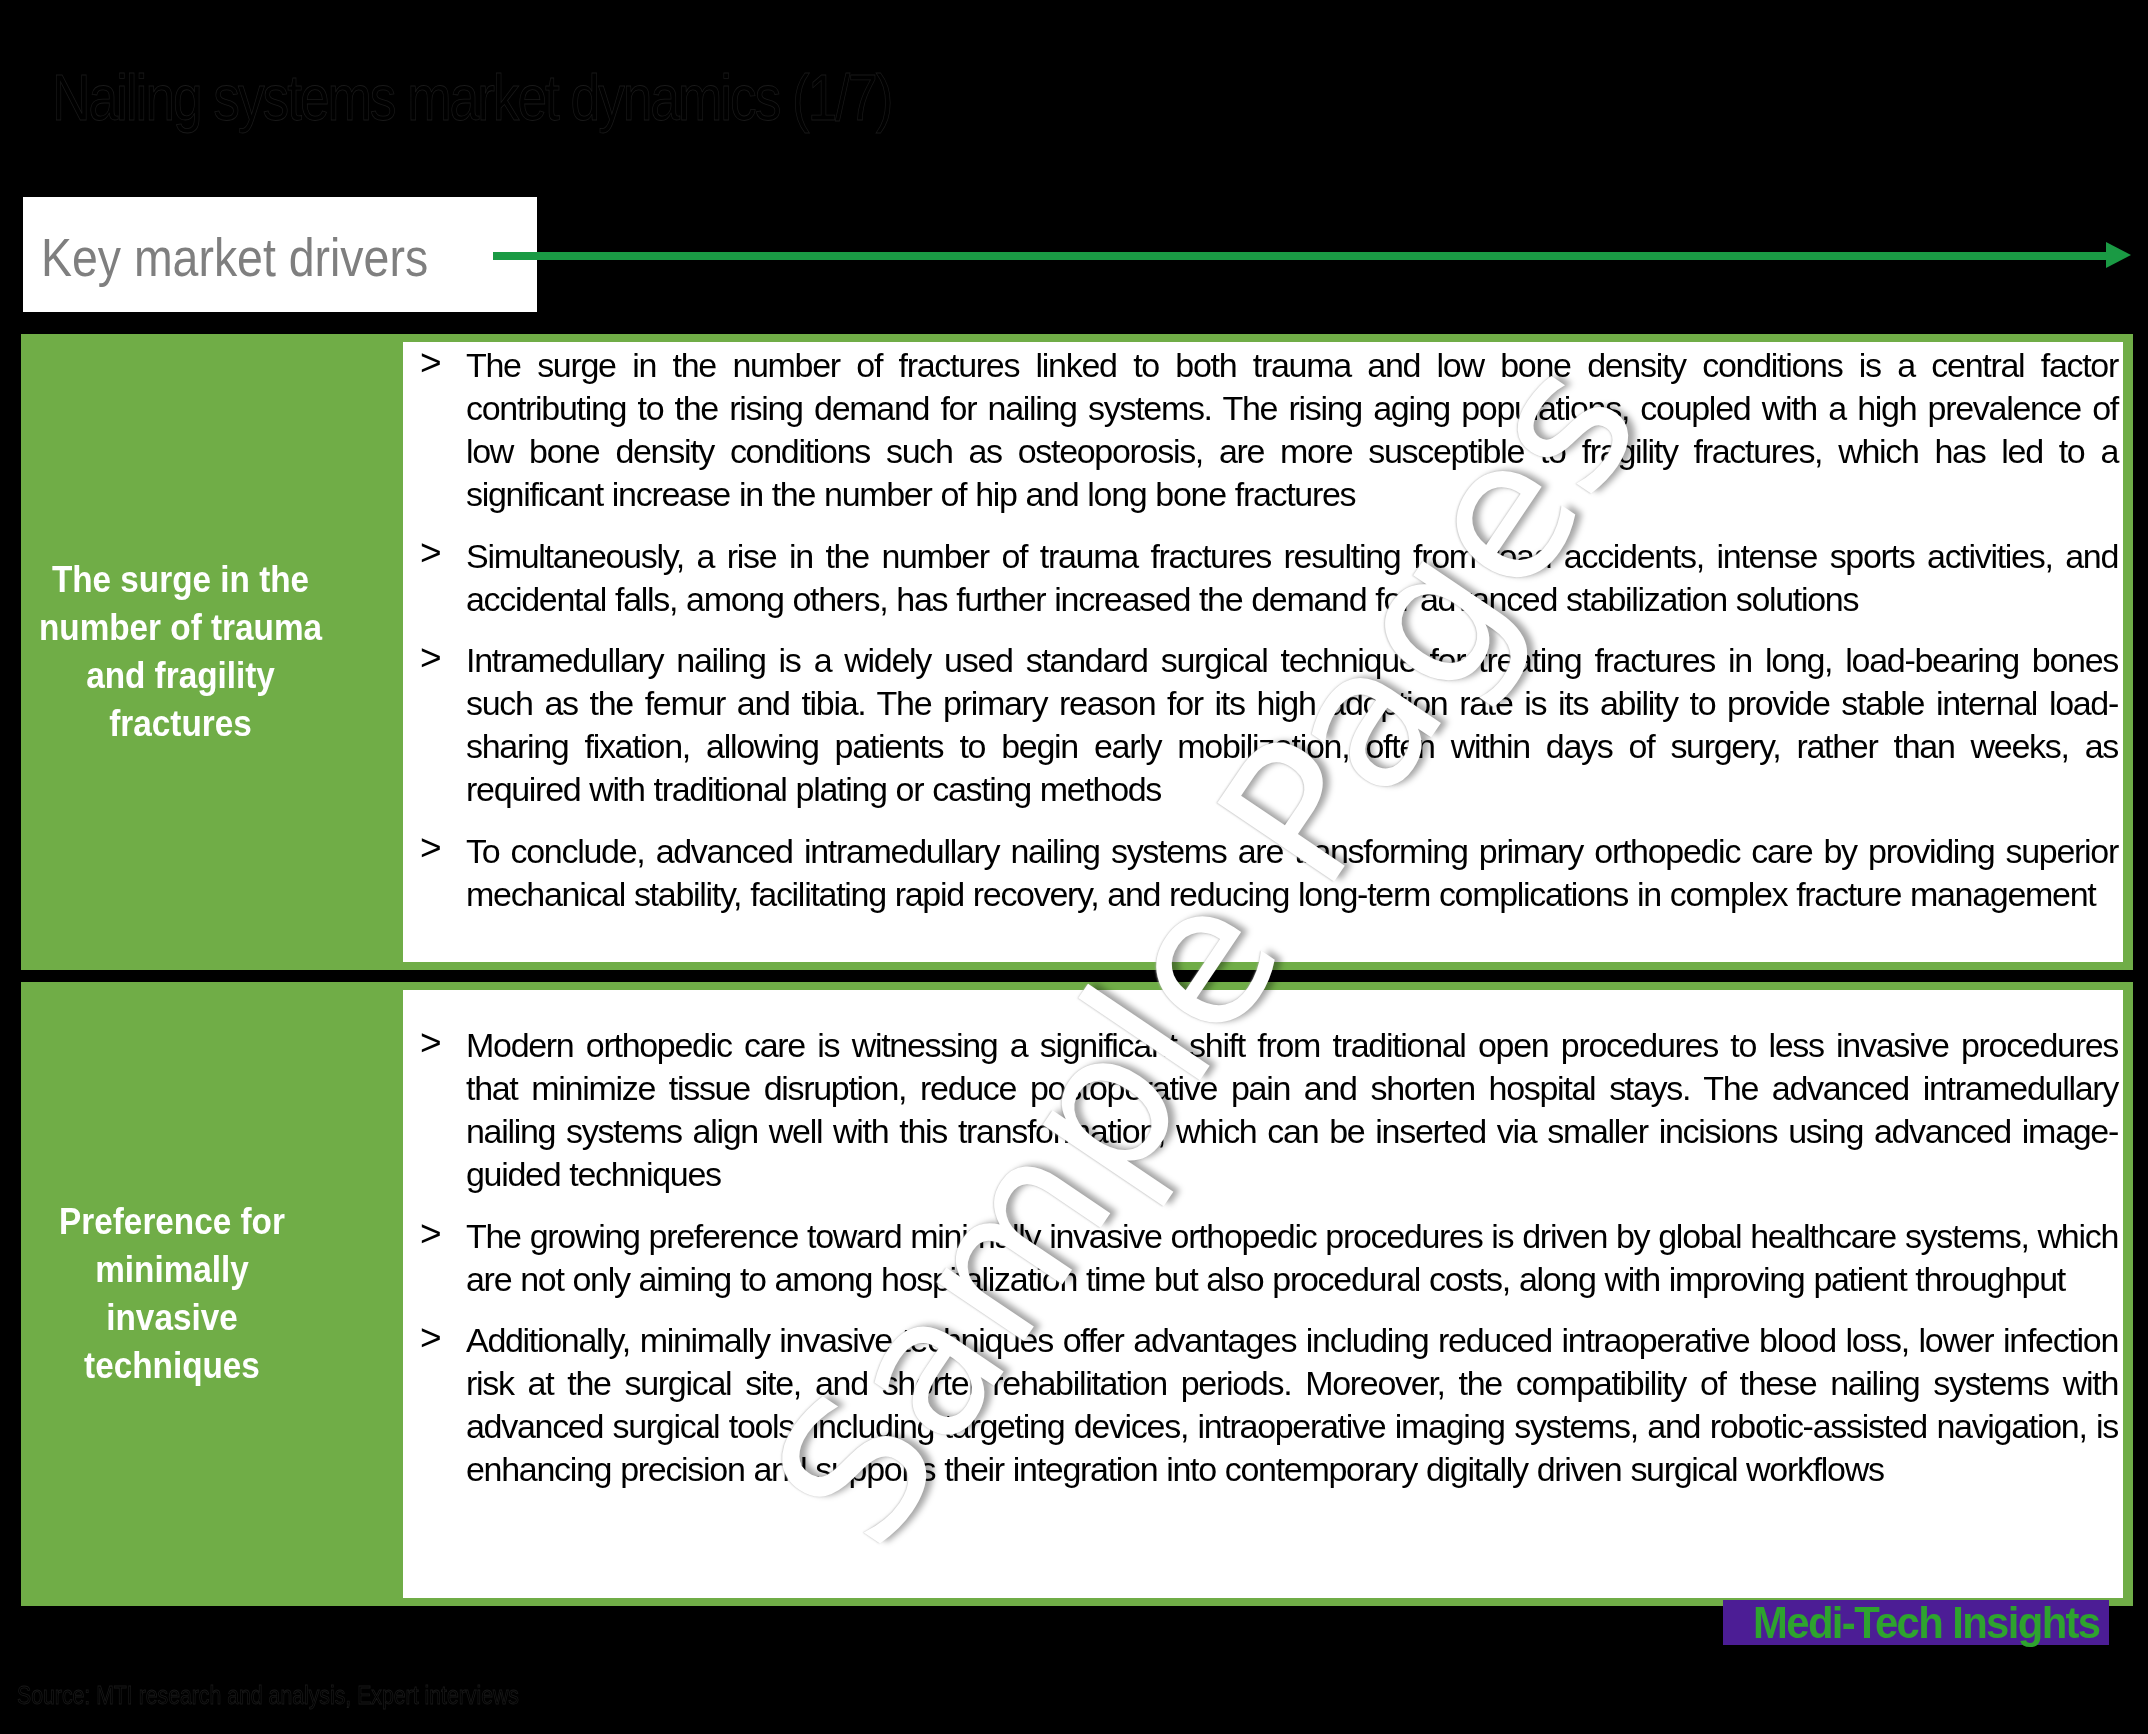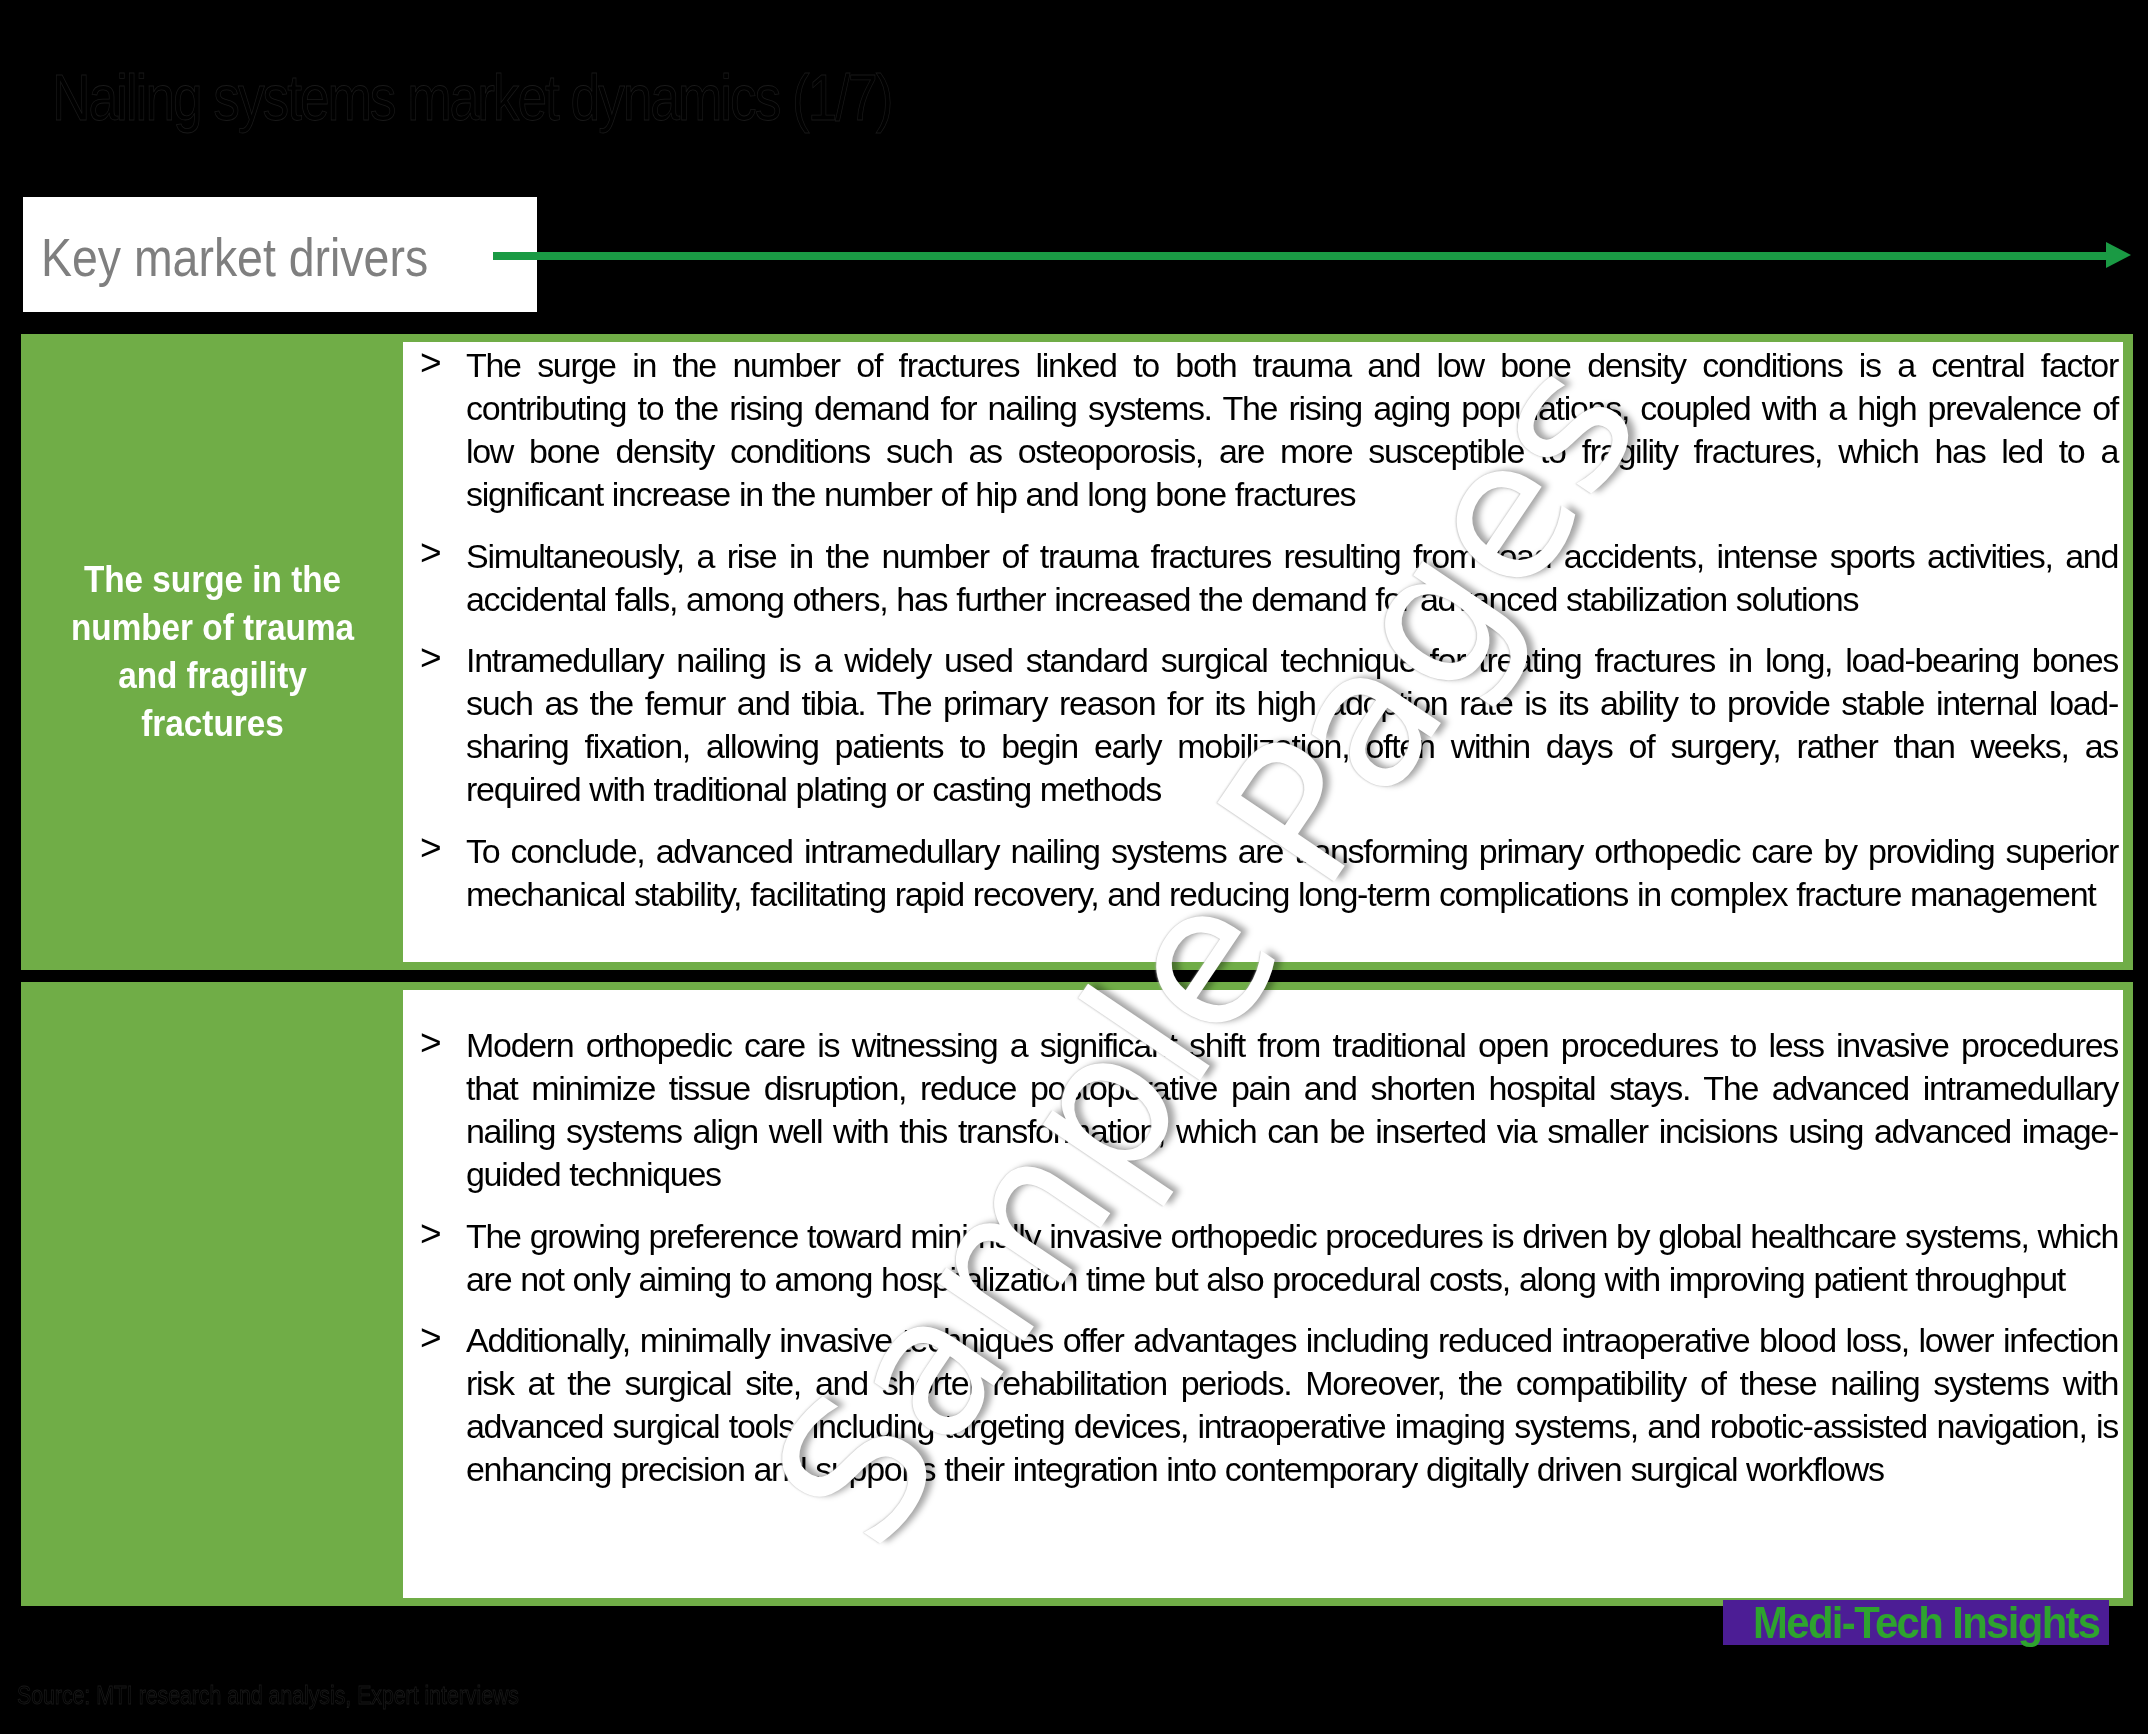--- a/index.html
+++ b/index.html
@@ -25,21 +25,21 @@
   .arrow-head {
     position:absolute; left:2106px; top:242px; width:0; height:0;
     border-top:13.4px solid transparent; border-bottom:13.4px solid transparent;
     border-left:25px solid #1a9a44;
   }
   .panel {
     position:absolute; left:21px; width:2112px; background:#70ad47;
   }
   .panel-label {
     position:absolute; left:0; top:0; bottom:0; width:382px;
-    display:flex; align-items:center; justify-content:center; text-align:center;
+    display:flex; align-items:center; text-align:center;
     color:#fff; font-weight:bold; font-size:37px; line-height:48px;
   }
   .panel-label span { display:block; transform:scaleX(0.9); }
   .panel-body {
     position:absolute; left:382px; right:10px; background:#fff;
   }
   .bullets { list-style:none; margin:0; padding:0 0 0 0; }
   .bullet {
     position:relative; padding-left:63px; padding-right:5px;
     font-size:34px; line-height:43px; color:#000; text-align:justify;
@@ -98,20 +98,23 @@
       </li>
       <li class="bullet">
         <span class="chev">&gt;</span>
         <span>To conclude, advanced intramedullary nailing systems are transforming primary orthopedic care by providing superior mechanical stability, facilitating rapid recovery, and reducing long-term complications in complex fracture management</span>
       </li>
     </ul>
   </div>
 </div>
 
 <div class="panel" style="top:982px; height:624px;">
+  <div class="panel-label">
+    <span style="width:302px;">Preference for minimally invasive techniques</span>
+  </div>
   <div class="panel-body" style="top:8.4px; bottom:8.4px;">
     <ul class="bullets" style="padding-top:34px;">
       <li class="bullet" style="margin-bottom:18.5px;">
         <span class="chev">&gt;</span>
         <span>Modern orthopedic care is witnessing a significant shift from traditional open procedures to less invasive procedures that minimize tissue disruption, reduce postoperative pain and shorten hospital stays. The advanced intramedullary nailing systems align well with this transformation, which can be inserted via smaller incisions using advanced image-guided techniques</span>
       </li>
       <li class="bullet" style="margin-bottom:18.5px;">
         <span class="chev">&gt;</span>
         <span>The growing preference toward minimally invasive orthopedic procedures is driven by global healthcare systems, which are not only aiming to among hospitalization time but also procedural costs, along with improving patient throughput</span>
       </li>

